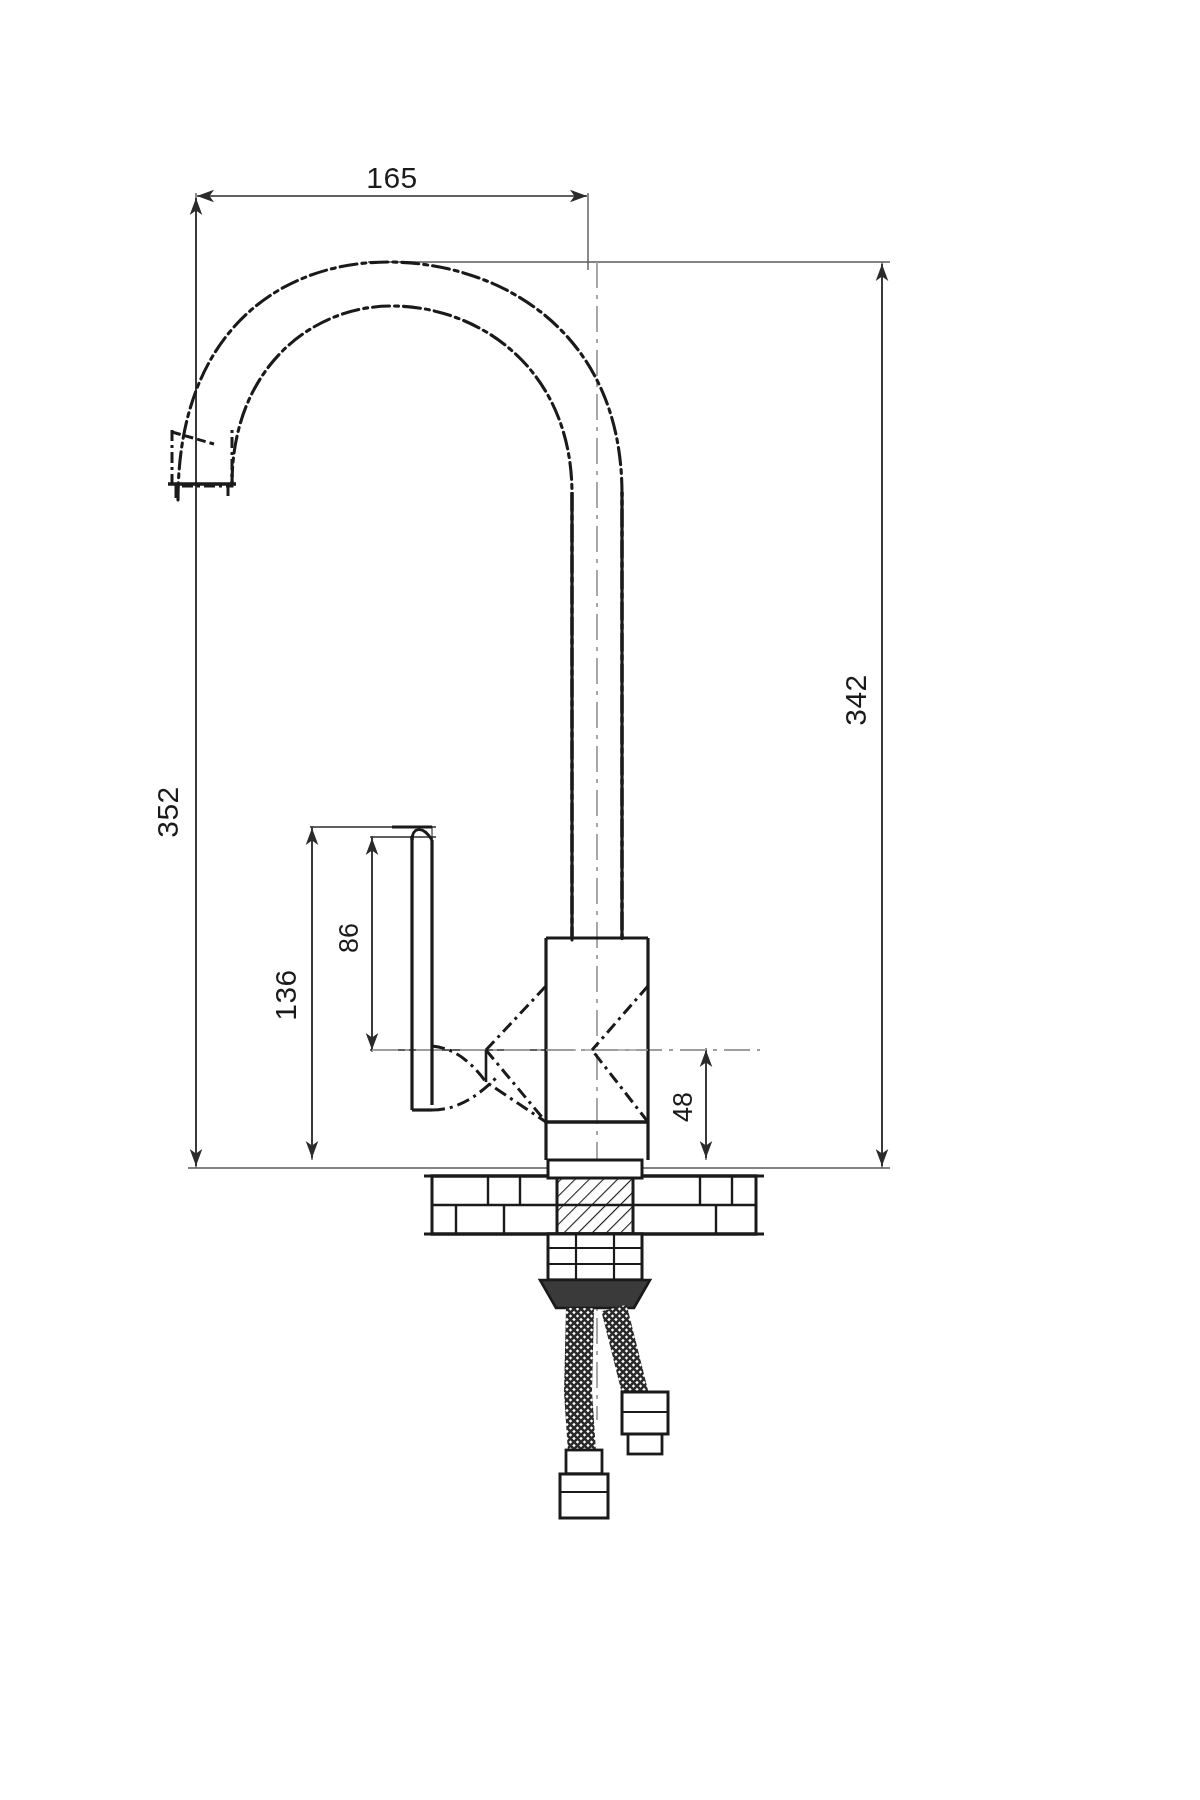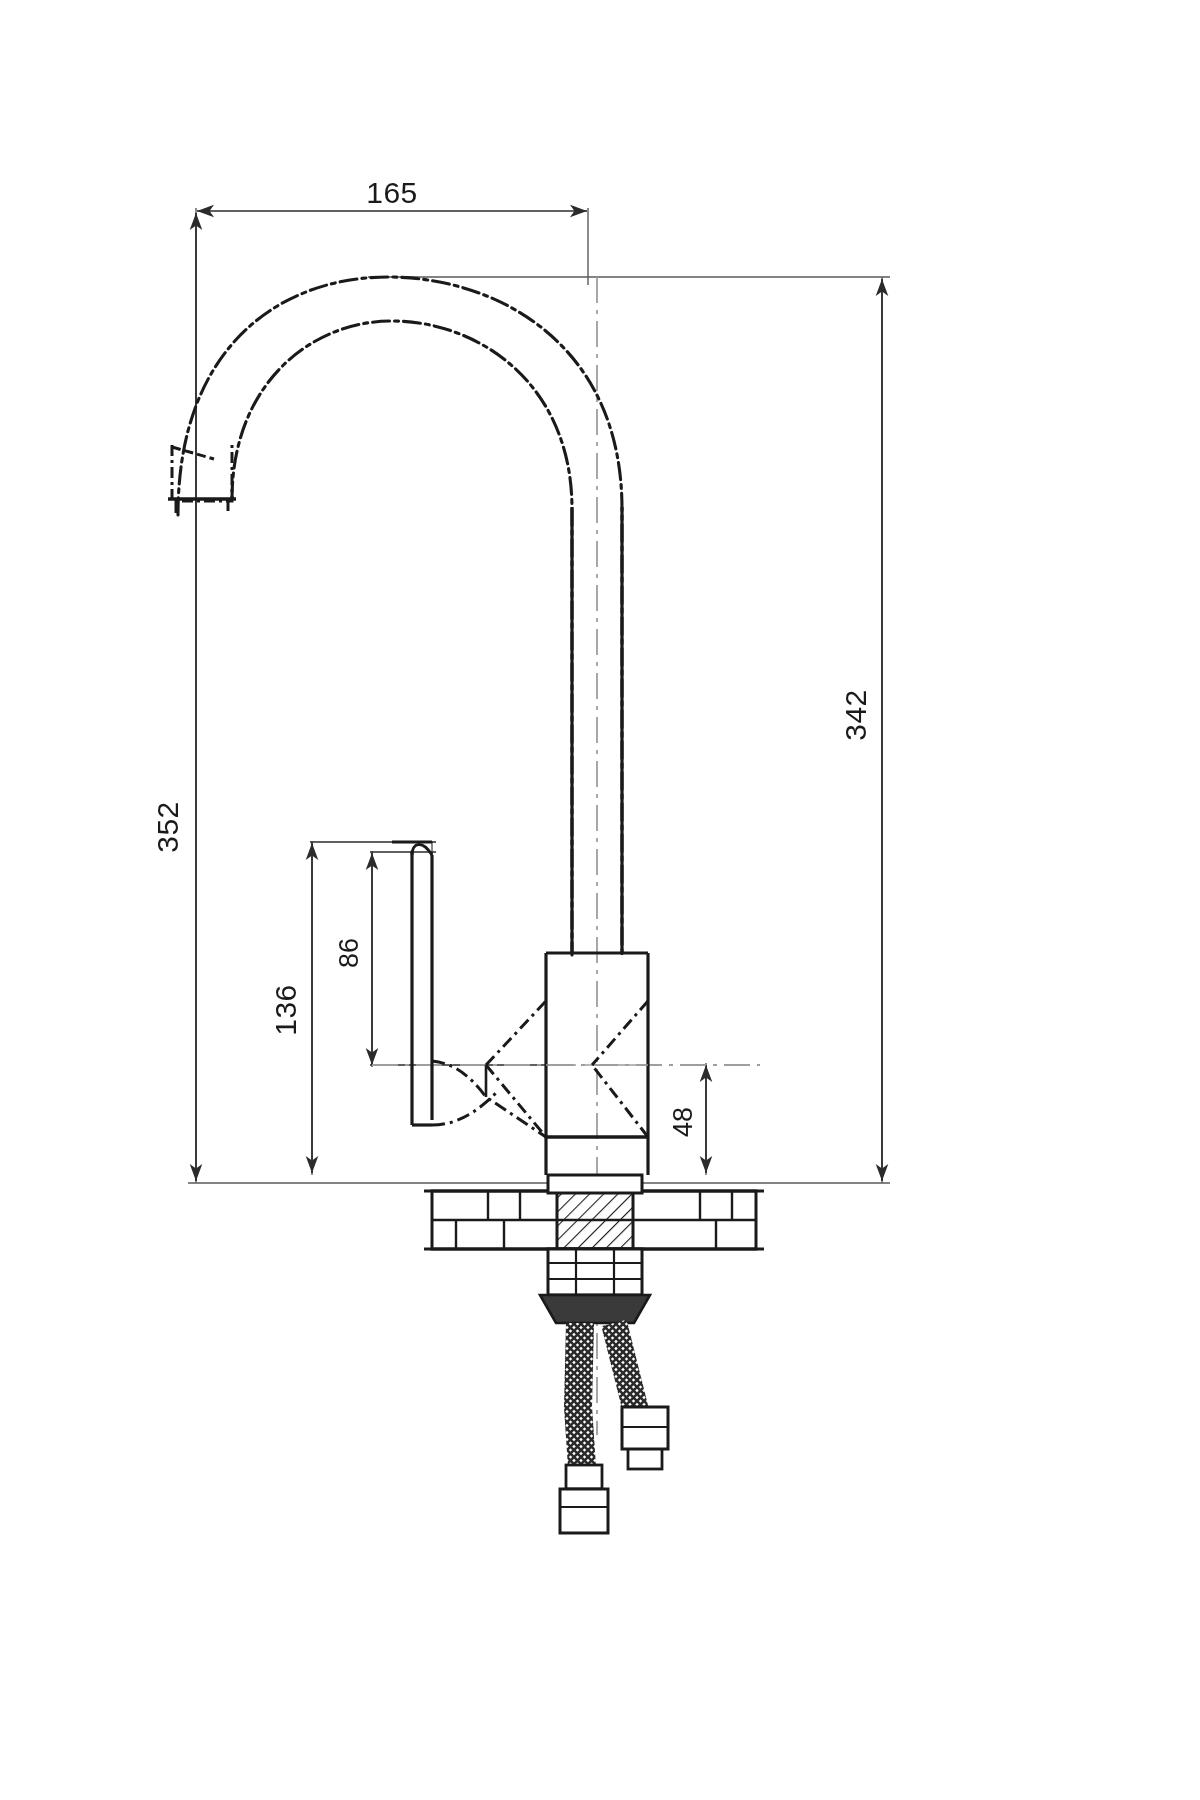--- a/index.html
+++ b/index.html
@@ -10,21 +10,21 @@
   body {
     width: 1200px;
     height: 1800px;
     font-family: "Liberation Sans", sans-serif;
     position: relative;
     overflow: hidden;
   }
   #drawing-root {
     position: absolute;
     left: 0;
-    top: 15px;
+    top: 0;
     width: 1200px;
     height: 1776px;
   }
   svg.cad {
     display: block;
     width: 1200px;
     height: 1800px;
   }
   .dim-text {
     font-family: "Liberation Sans", sans-serif;

